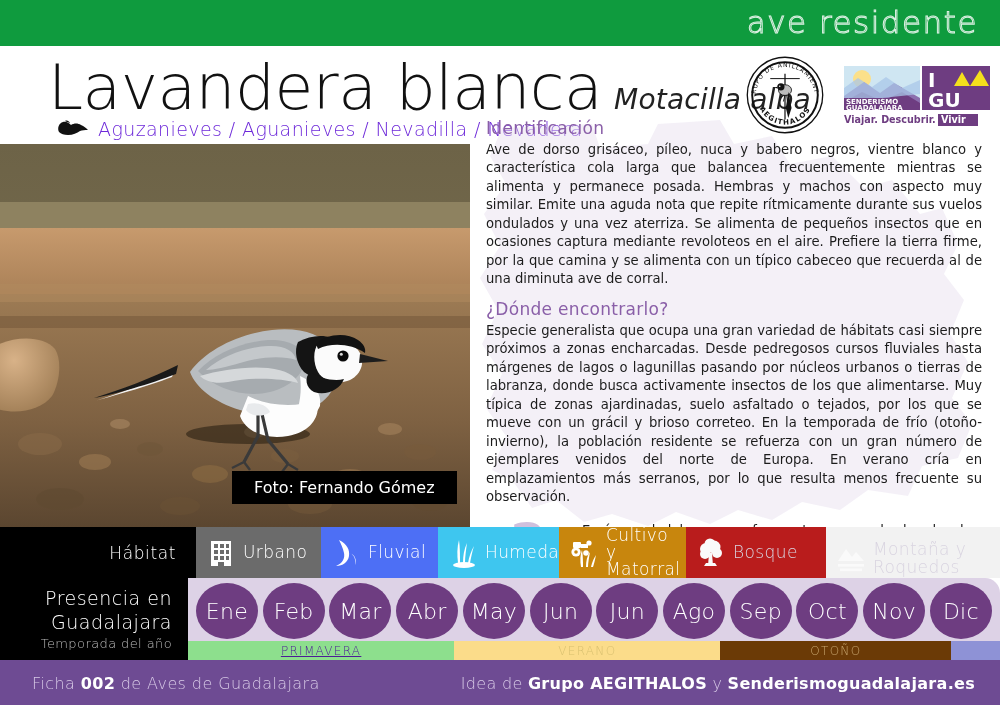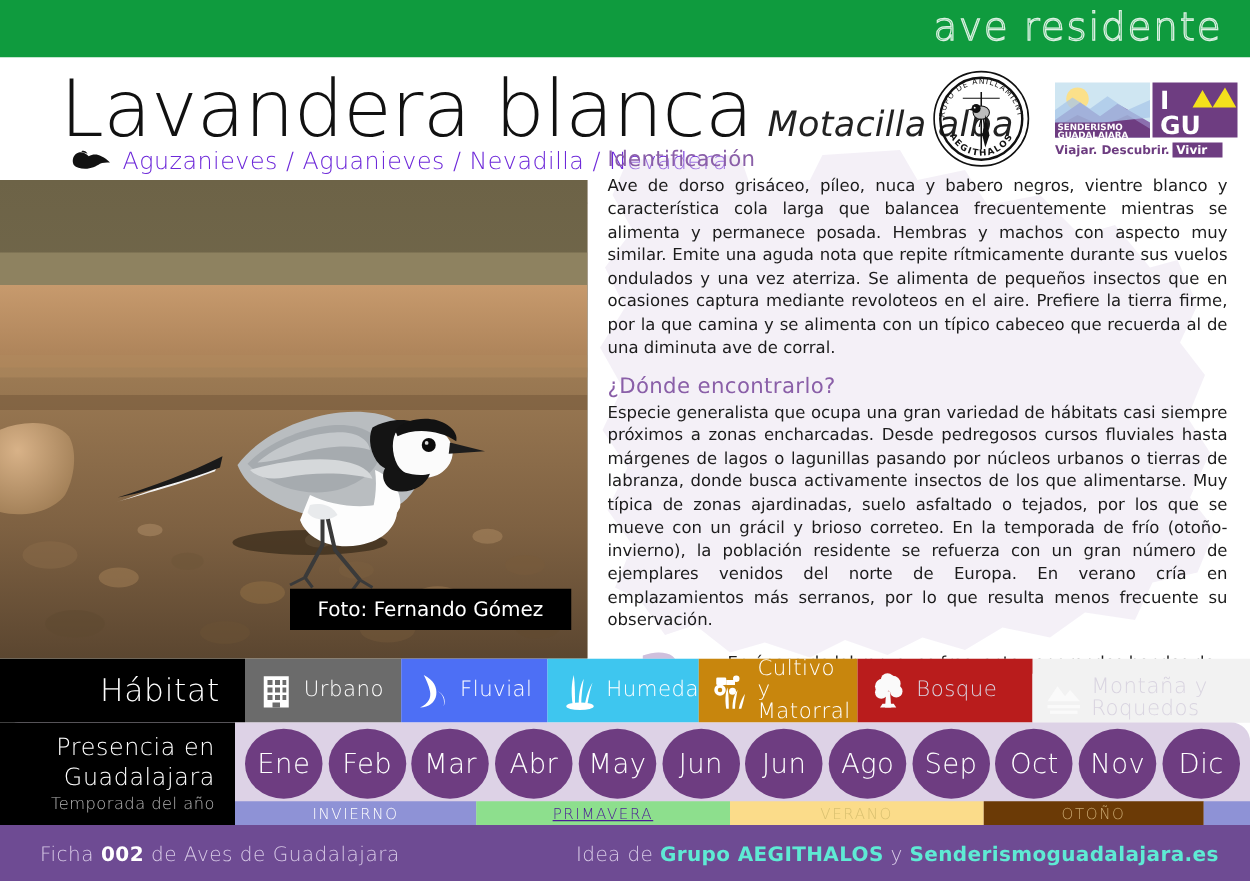--- a/index.html
+++ b/index.html
@@ -116,21 +116,21 @@
   }
 
   
   .habitat-bar {
     position: absolute; left: 0; top: 527px; width: 1000px; height: 51px;
     display: flex; background: #f2f2f2;
   }
   .hab-title {
     width: 196px; background: #000; color: #fff;
     display: flex; align-items: center; justify-content: flex-end;
-    padding-right: 20px; font-size: 25px; font-weight: 300;
+    padding-right: 20px; font-size: 17px; font-weight: 300;
     font-family: "DejaVu Sans", sans-serif; letter-spacing: 0.6px;
   }
   .hab-cell {
     display: flex; align-items: center; gap: 7px;
     padding: 0 10px; position: relative;
   }
   .hab-cell .ico { width: 30px; height: 32px; flex: 0 0 30px; }
   .hab-cell .lbl {
     font-size: 17px; font-weight: 300; line-height: 1.02;
     font-family: "DejaVu Sans", sans-serif; letter-spacing: 0.4px;
@@ -190,21 +190,21 @@
     position: absolute; left: 32px; top: 50%; transform: translateY(-50%);
     font-size: 16px; color: #d7c9e6; font-weight: 300;
     font-family: "DejaVu Sans", sans-serif; letter-spacing: 0.4px;
   }
   .foot-left b { color: #fff; font-weight: 700; }
   .foot-right {
     position: absolute; right: 25px; top: 50%; transform: translateY(-50%);
     font-size: 16px; color: #d7c9e6; font-weight: 300;
     font-family: "DejaVu Sans", sans-serif; letter-spacing: 0.3px;
   }
-  .foot-right b { color: #5eead4; font-weight: 700; }
+  .foot-right b { color: #ffffff; font-weight: 700; }
 </style>
 </head>
 <body>
 
 <div class="page">
 
   <div class="topband" style="background: rgb(15, 155, 62);">
     <div class="label">ave residente</div>
   </div>
 
@@ -487,21 +487,20 @@
       <div class="month" style="background: rgb(110, 61, 129);">Jun</div>
       <div class="month" style="background: rgb(110, 61, 129);">Jun</div>
       <div class="month" style="background: rgb(110, 61, 129);">Ago</div>
       <div class="month" style="background: rgb(110, 61, 129);">Sep</div>
       <div class="month" style="background: rgb(110, 61, 129);">Oct</div>
       <div class="month" style="background: rgb(110, 61, 129);">Nov</div>
       <div class="month" style="background: rgb(110, 61, 129);">Dic</div>
     </div>
 
     <div class="seasons">
-      <div class="season" id="se0" style="background: rgb(142, 146, 214); color: rgb(255, 255, 255); flex: 2.85 1 0px;">INVIERNO</div>
       <div class="season" id="se1" style="background: rgb(141, 223, 141); color: #4c1d95; flex: 3 1 0px; text-decoration: underline;">PRIMAVERA</div>
       <div class="season" id="se2" style="background: rgb(251, 220, 138); color: rgb(217, 192, 112); flex: 3 1 0px;">VERANO</div>
       <div class="season" id="se3" style="background: rgb(107, 58, 6); color: rgb(200, 166, 111); flex: 2.6 1 0px;">OTOÑO</div>
       <div class="season" id="se4" style="background: rgb(142, 146, 214); color: rgb(255, 255, 255); flex: 0.55 1 0px;"></div>
     </div>
   </div>
 
   <div class="footer" style="background: rgb(110, 75, 147);">
     <div class="foot-left">
       <span>Ficha </span><b>002</b><span> de Aves de Guadalajara</span>

